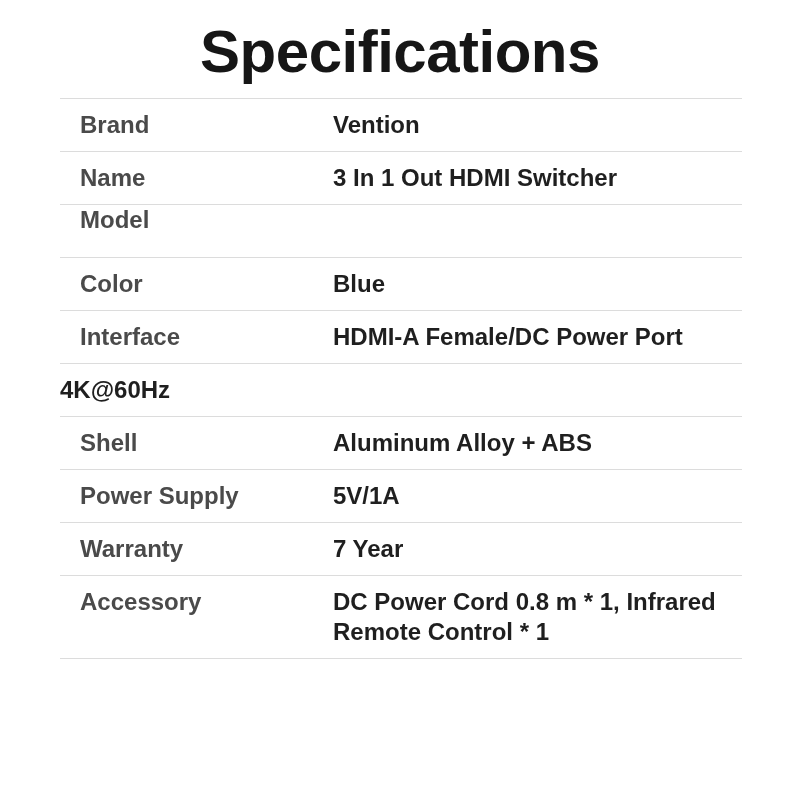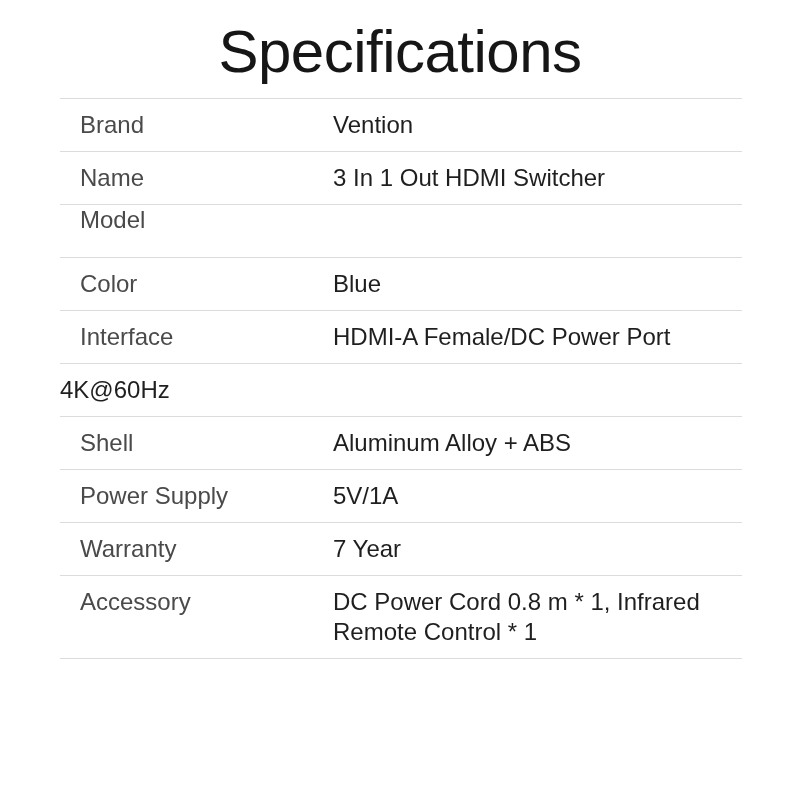--- a/index.html
+++ b/index.html
@@ -21,50 +21,50 @@
     font-family: "Liberation Sans", sans-serif;
     overflow: hidden;
   }
   .page-title {
     margin: 0;
     padding-top: 8px;
     height: 96px;
     line-height: 88px;
     text-align: center;
     font-size: 60px;
-    font-weight: 400;
+    font-weight: 700;
     letter-spacing: -0.5px;
     color: var(--title);
   }
   .spec-table {
     margin: 2px 58px 0 60px;
     width: 682px;
     border-top: 1px solid var(--divider);
   }
   .spec-row {
     display: flex;
     align-items: baseline;
     min-height: 53px;
     border-bottom: 1px solid var(--divider);
   }
   .spec-label {
     flex: 0 0 273px;
     width: 273px;
     padding-left: 20px;
     font-size: 24px;
-    font-weight: 400;
+    font-weight: 700;
     line-height: 30px;
     color: var(--label);
   }
   .spec-value {
     flex: 0 0 409px;
     width: 409px;
     padding: 11px 0;
     font-size: 24px;
-    font-weight: 400;
+    font-weight: 700;
     line-height: 30px;
     color: var(--value);
   }
 </style>
 </head>
 <body>
 
 <h1 class="page-title">Specifications</h1>
 
 <div class="spec-table">

